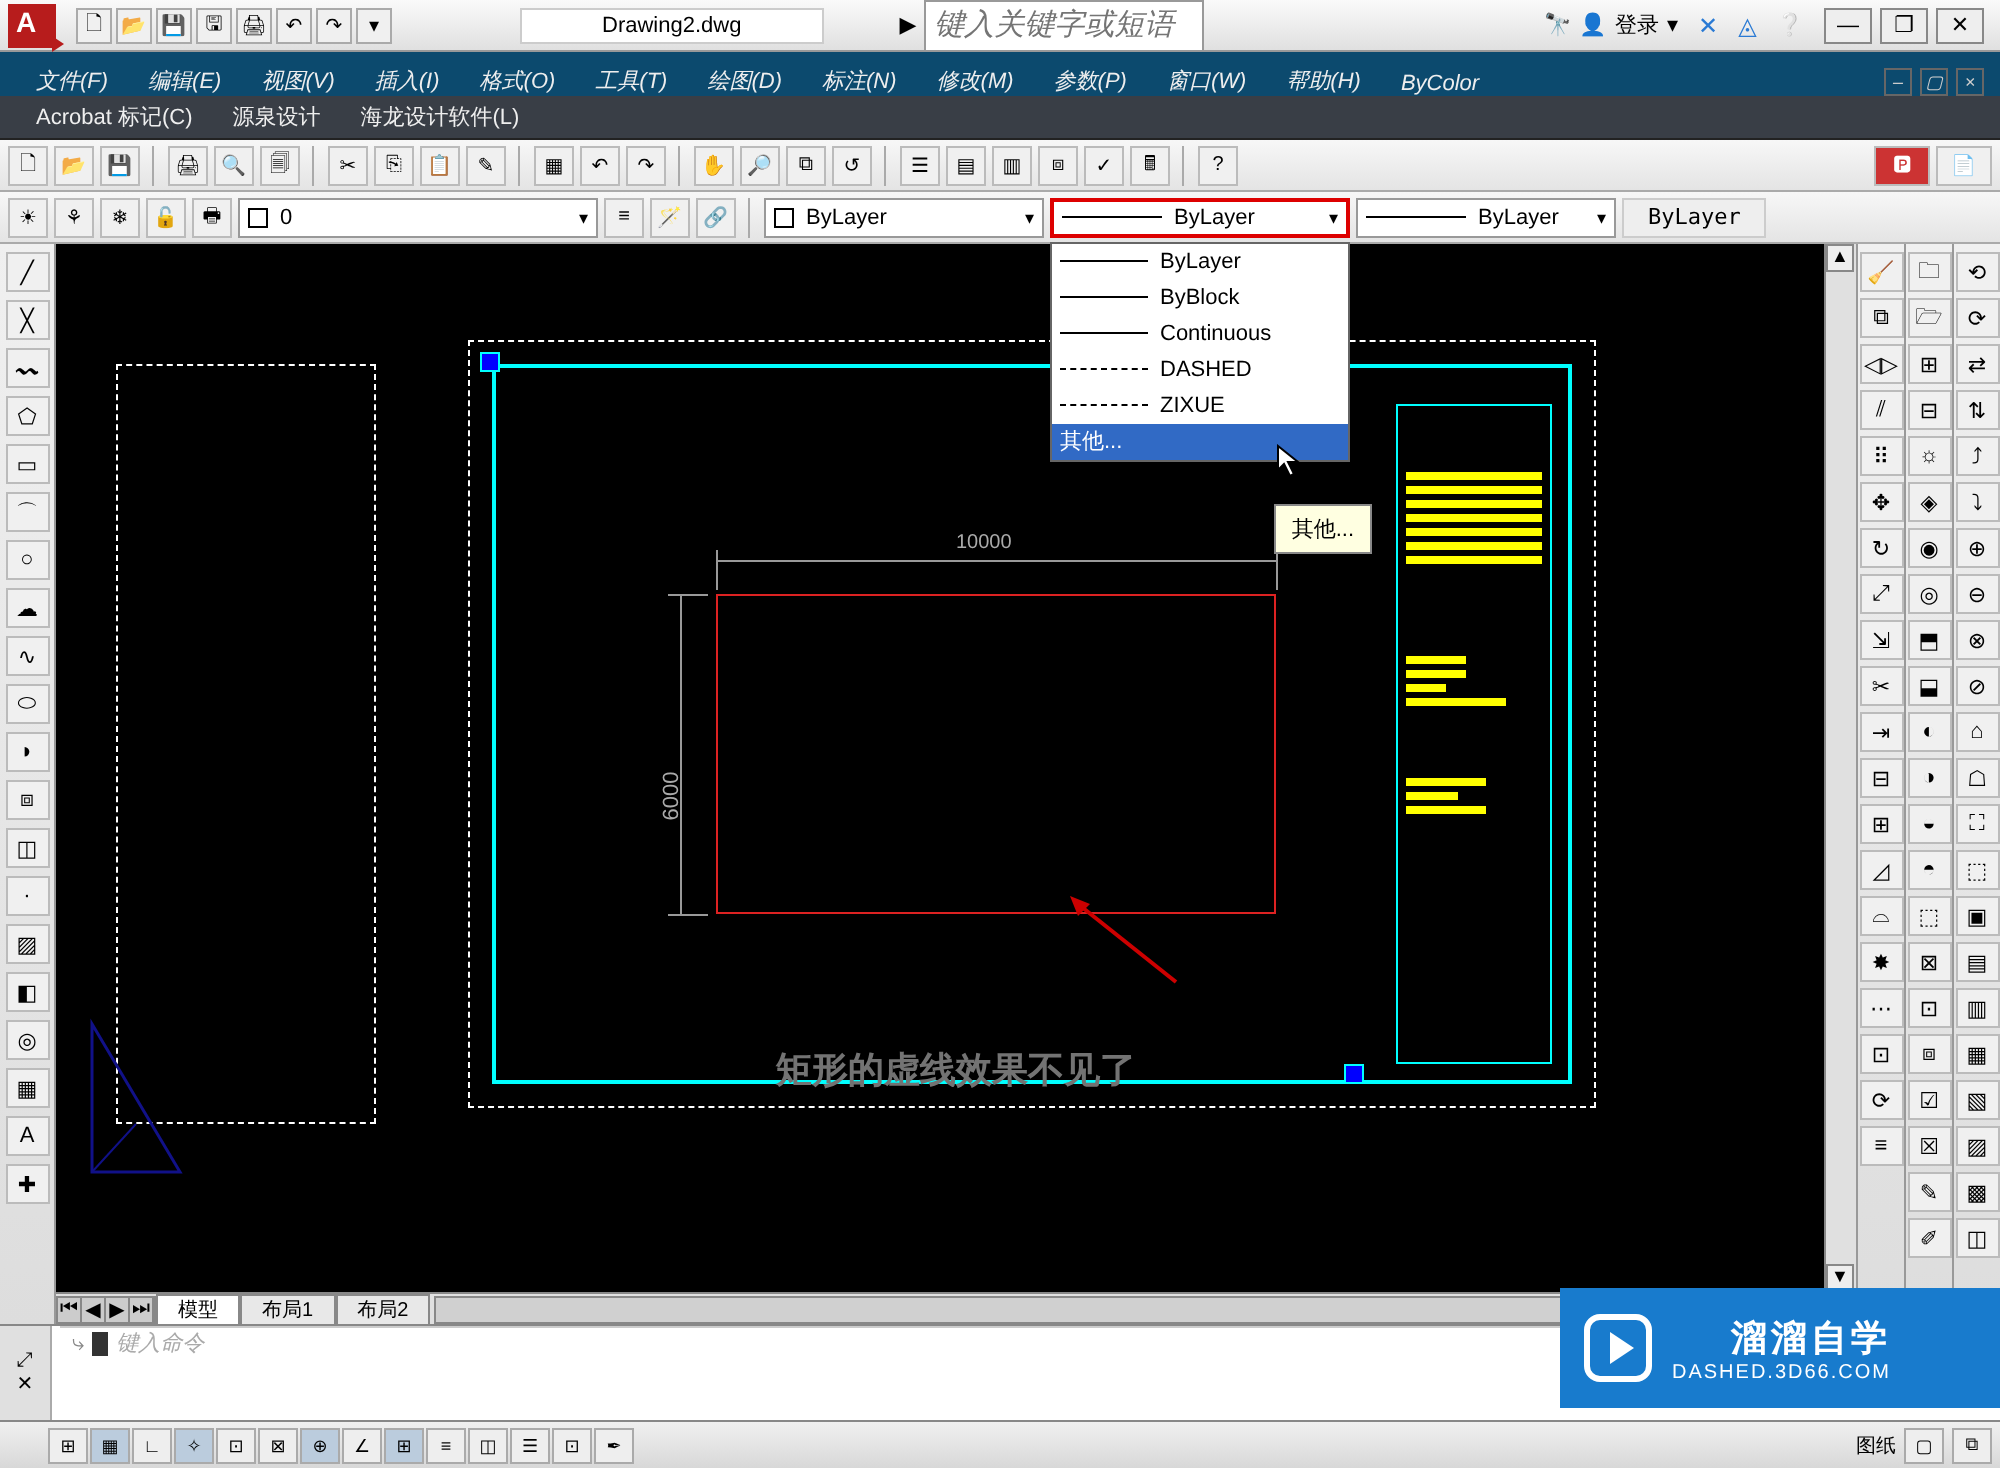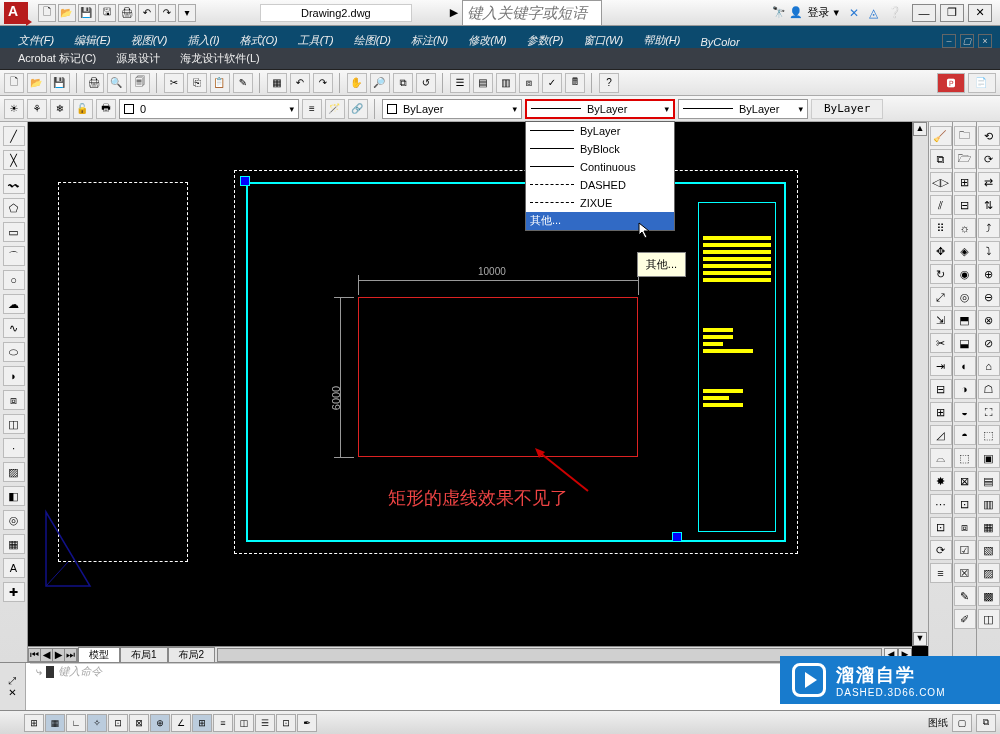--- a/index.html
+++ b/index.html
@@ -65,22 +65,22 @@
 .lt-line.dashed { background:none; border-top:1px dashed #000; }
 .tooltip { position:absolute; top:130px; right:-12px; background:#ffffe1; border:1px solid #888; padding:4px 8px; font-size:11px; z-index:101; }
 .cursor-arrow { position:absolute; width:14px; height:18px; pointer-events:none; z-index:102; }
 
 .drawing-pos { position:absolute; }
 .cyan-frame { border:2px solid #0ff; }
 .grip { width:10px; height:10px; background:#00f; border:1px solid #0ff; }
 .sel-dash { border:1px dashed #fff; }
 .red-rect { border:1px solid #d22; }
 .dim-line { background:#999; }
-.annot-text { color:#ef4444; font-size:18px; font-weight:normal; }
-.watermark { position:absolute; right:0; bottom:30px; width:220px; height:48px; background:#187bcd; display:flex; align-items:center; padding:0 12px; color:#fff; z-index:50;}
+.annot-text { color:#737373; font-size:18px; font-weight:bold;margin-top:37px; }
+.watermark { position:absolute; right:0; bottom:30px; width:220px; height:60px; background:#187bcd; display:flex; align-items:center; padding:0 12px; color:#fff; z-index:50;text-align:right;}
 .watermark .play { width:34px; height:34px; border:3px solid #fff; border-radius:8px; display:flex; align-items:center; justify-content:center; margin-right:10px; }
 .watermark .play::before { content:""; border-left:12px solid #fff; border-top:8px solid transparent; border-bottom:8px solid transparent; margin-left:3px;}
 .watermark .wm-text { display:flex; flex-direction:column; }
 .watermark .wm-cn { font-size:18px; font-weight:bold; letter-spacing:2px; }
 .watermark .wm-url { font-size:10px; letter-spacing:1px; }
 .title-block-stripes { background:#000; }
 .stripe { height:4px; background:#ff0; margin:3px 4px; }
 .icon-colored { font-size:12px; }
 .tb-btn.big-end { width:28px; }
 </style>

